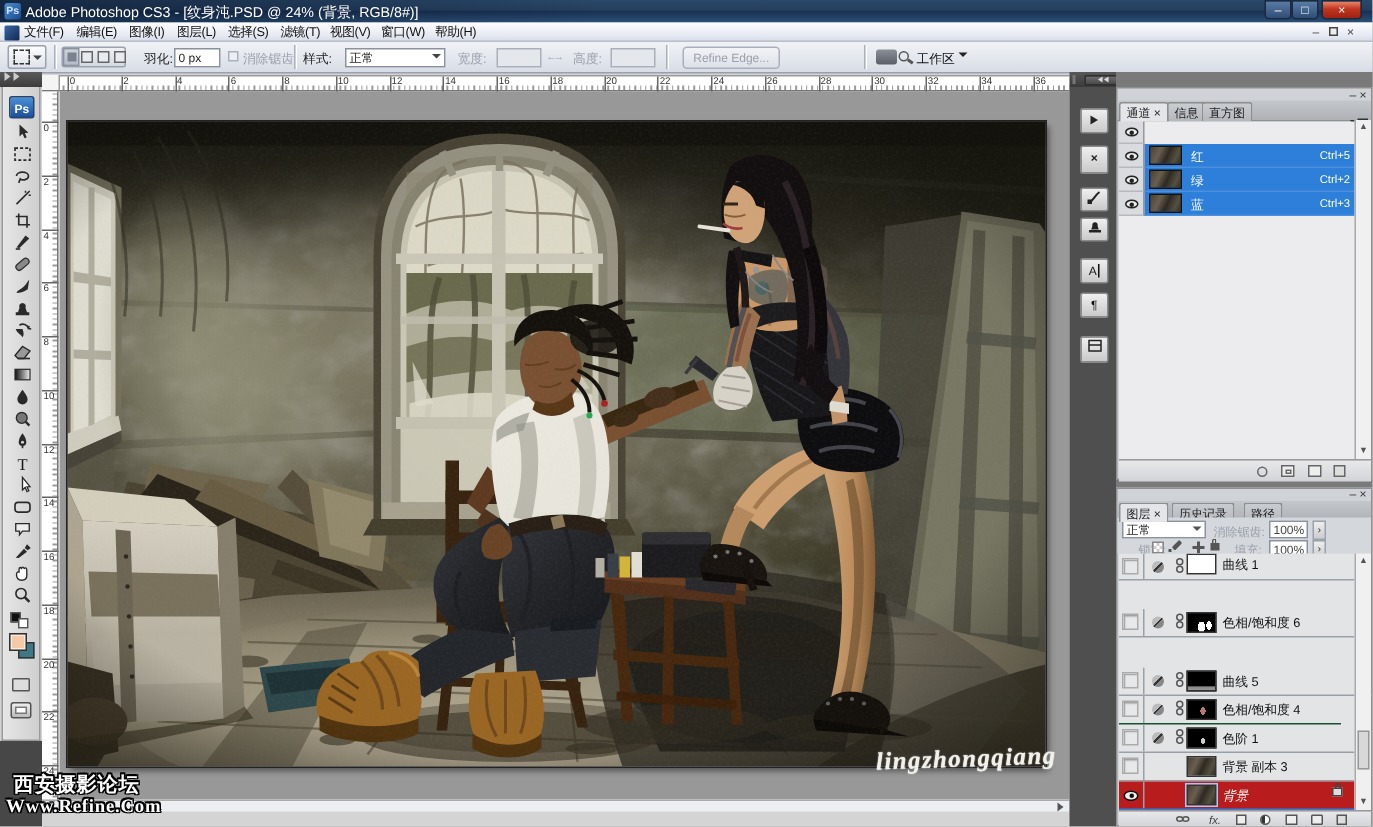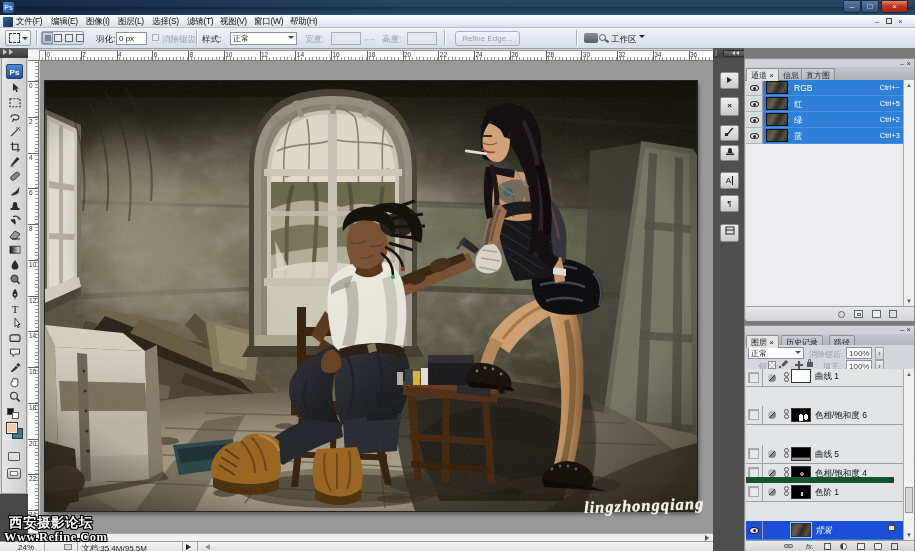--- a/index.html
+++ b/index.html
@@ -42,20 +42,21 @@
 .dbtn{position:absolute;left:720px;width:19px;height:15px;background:linear-gradient(180deg,#efefef,#c9c9c9);border:1px solid #8a8a8a;border-radius:2px;text-align:center;font-size:9px;line-height:14px;color:#222}
 
 .panel{position:absolute;left:744px;width:171px;background:#cfd2d7;border:1px solid #909090}
 .tabrow{position:relative;height:14px;background:linear-gradient(180deg,#c3c6cb,#aeb1b6);border-bottom:1px solid #8f8f8f}
 .tab{position:absolute;top:1px;height:13px;font-size:8px;color:#222;text-align:center;border:1px solid #8f8f8f;border-bottom:none;border-radius:2px 2px 0 0;background:linear-gradient(180deg,#c9ccd1,#b4b7bc);line-height:13px;padding:0 4px;white-space:nowrap}
 .tab.act{background:#e3e5e8;z-index:2}
 </style></head><body>
 <div id="app">
 <div class="abs" id="title">
       <div id="psico">Ps</div>
+      <div id="titletext">Adobe Photoshop CS3 - [纹身沌.PSD @ 24% (背景, RGB/8#)]</div>
 <div class="capbtn" style="left:843px;width:18px;background:linear-gradient(180deg,#5a7ba3,#2e4e77)">–</div>
 <div class="capbtn" style="left:861px;width:18px;background:linear-gradient(180deg,#5a7ba3,#2e4e77)">□</div>
 <div class="capbtn" style="left:881px;width:27px;background:linear-gradient(180deg,#e8896d,#c13522 45%,#a02212)">×</div>
 </div>
 <div class="abs" id="menubar">
 <div class="mi" style="left:3px;top:2px;width:10px;height:10px;background:linear-gradient(135deg,#3a66a8,#12294e);border-radius:1px"></div>
 <div class="mi" style="left:16px">文件(F)</div>
       <div class="mi" style="left:51px">编辑(E)</div>
       <div class="mi" style="left:86px">图像(I)</div>
       <div class="mi" style="left:118px">图层(L)</div>
@@ -645,30 +646,20 @@
 </svg></div>
 <div style="position:absolute;left:584px;top:496px;z-index:55;color:#f2f0ea;font-family:'Liberation Serif',serif;font-style:italic;font-weight:bold;font-size:16.5px;letter-spacing:1px;transform:rotate(-2deg);text-shadow:0 0 1px #fff">lingzhongqiang</div>
     <div class="abs" id="vscroll">
       <span style="position:absolute;left:0px;top:1px;font-size:5px;color:#555">▲</span>
 <span style="position:absolute;left:0px;bottom:1px;font-size:5px;color:#555">▼</span>
     </div>
 <div class="abs" id="hscroll">
       <span style="position:absolute;left:1px;top:1px;width:0;height:0;border:3px solid transparent;border-right:4px solid #555"></span>
 <span style="position:absolute;right:1px;top:1px;width:0;height:0;border:3px solid transparent;border-left:4px solid #555"></span>
     </div>
-<div class="abs" id="status">
-<span style="position:absolute;left:18px;top:1px">24%</span>
-<span style="position:absolute;left:44px;top:0;width:1px;height:10px;background:#aaa"></span>
-<span style="position:absolute;left:64px;top:2px;width:8px;height:6px;border:1px solid #888;background:#ddd"></span>
-<span style="position:absolute;left:77px;top:0px;width:106px;height:10px;border-left:1px solid #aaa;border-right:1px solid #aaa"></span>
-<span style="position:absolute;left:82px;top:1px">文档:35.4M/95.5M</span>
-<span style="position:absolute;left:186px;top:2px;width:0;height:0;border:3.5px solid transparent;border-left:5px solid #222"></span>
-<span style="position:absolute;left:197px;top:0;width:1px;height:10px;background:#aaa"></span>
-<span style="position:absolute;left:202px;top:2px;width:0;height:0;border:3.5px solid transparent;border-right:5px solid #999"></span>
-    </div>
 <div class="abs" id="dockhdr"></div>
     <span style="position:absolute;left:715px;top:50px;width:2px;height:6px;background:#777"></span>
 <div style="position:absolute;left:723px;top:49.5px;width:22px;height:7px;background:linear-gradient(180deg,#6e6e6e,#4a4a4a);border:1px solid #2e2e2e;border-radius:1px;color:#ccc;font-size:5px;line-height:6px;text-align:center"><span style="display:inline-block;width:0;height:0;border:2.5px solid transparent;border-right:3.5px solid #ddd;margin-right:-1px;vertical-align:1px"></span><span style="display:inline-block;width:0;height:0;border:2.5px solid transparent;border-right:3.5px solid #ddd;vertical-align:1px"></span></div>
 <span style="position:absolute;left:752px;top:50px;width:2px;height:6px;background:#777"></span>
 <div style="position:absolute;left:894px;top:51px"><span style="display:inline-block;width:0;height:0;border:2.5px solid transparent;border-left:3.5px solid #ddd;margin-right:-1px;vertical-align:2px"></span><span style="display:inline-block;width:0;height:0;border:2.5px solid transparent;border-left:3.5px solid #ddd;vertical-align:2px"></span></div>
 <div class="abs" id="dockstrip"></div>
     <div class="dbtn" style="top:72px;height:17px"><span style="display:inline-block;width:0;height:0;border:3.5px solid transparent;border-left:5px solid #222;margin-left:2px"></span></div>
     <div class="dbtn" style="top:97px;height:19px"><span style="font-size:8px;color:#222;font-weight:bold">×</span></div>
     <div class="dbtn" style="top:125px;height:16px"><svg width="12" height="11">
         <path d="M2,9 C5,8 5,5 9,2" stroke="#222" fill="none" stroke-width="1.3"></path>
@@ -691,25 +682,20 @@
         <div class="tab" style="left:33px">信息</div>
         <div class="tab" style="left:56px">直方图</div>
 <div style="position:absolute;right:2px;top:5px"><span style="display:inline-block;width:0;height:0;border:2.5px solid transparent;border-top:3.5px solid #333;margin-right:1px"></span><span style="display:inline-block;width:7px;height:5px;background:repeating-linear-gradient(180deg,#333 0 1px,transparent 1px 2px);vertical-align:1px"></span></div>
       </div>
 <div style="position:absolute;left:1px;top:22px;width:157px;height:225px;background:#ececee"></div>
 <div style="position:absolute;left:1px;top:21px;width:169px;height:16px">
 <div style="position:absolute;left:0;top:0;width:17px;height:16px;background:#d9dbde;border-right:1px solid #999;border-bottom:1px solid #b5b8bc">
           <span style="position:absolute;left:4px;top:5px;width:9px;height:6px;border:1px solid #222;border-radius:50%;background:#eee"></span>
           <span style="position:absolute;left:7px;top:7px;width:3px;height:3px;background:#222;border-radius:50%"></span>
         </div>
-<div style="position:absolute;left:17px;top:0;width:141px;height:16px;background:#2e7fd9;border-bottom:1px solid #4b8fdd">
-<div style="position:absolute;left:3px;top:1px;width:22px;height:13px;border:1px solid #111;background:linear-gradient(115deg,#4a4236 0%,#6a5f4e 30%,#2e2a22 55%,#55503f 80%,#332e24 100%)"></div>
-<div style="position:absolute;left:31px;top:3px;color:#fff;font-size:8.5px">RGB</div>
-<div style="position:absolute;right:4px;top:3px;color:#fff;font-size:7.5px">Ctrl+~</div>
-</div>
       </div>
       <div style="position:absolute;left:1px;top:37px;width:169px;height:16px">
 <div style="position:absolute;left:0;top:0;width:17px;height:16px;background:#d9dbde;border-right:1px solid #999;border-bottom:1px solid #b5b8bc">
           <span style="position:absolute;left:4px;top:5px;width:9px;height:6px;border:1px solid #222;border-radius:50%;background:#eee"></span>
           <span style="position:absolute;left:7px;top:7px;width:3px;height:3px;background:#222;border-radius:50%"></span>
         </div>
 <div style="position:absolute;left:17px;top:0;width:141px;height:16px;background:#2e7fd9;border-bottom:1px solid #4b8fdd">
 <div style="position:absolute;left:3px;top:1px;width:22px;height:13px;border:1px solid #111;background:linear-gradient(115deg,#4a4236 0%,#6a5f4e 30%,#2e2a22 55%,#55503f 80%,#332e24 100%)"></div>
 <div style="position:absolute;left:31px;top:3px;color:#fff;font-size:8.5px">红</div>
 <div style="position:absolute;right:4px;top:3px;color:#fff;font-size:7.5px">Ctrl+5</div>
@@ -796,39 +782,45 @@
       </div>
       <div style="position:absolute;left:1px;top:118.6px;width:171px;height:19.1px;border-bottom:1px solid #9aa0a6;overflow:hidden">
         <span style="position:absolute;left:2px;top:3px;width:11px;height:11px;background:#e6e8ea;border:1px solid #aaa;box-shadow:inset 1px 1px 1px #999"></span>
         <span style="position:absolute;left:16px;top:0;width:1px;height:100%;background:#9aa0a6"></span>
         <span style="position:absolute;left:22px;top:5px;width:8px;height:8px;border-radius:50%;background:linear-gradient(135deg,#bbb 44%,#333 44%,#333 56%,#888 56%)"></span>
         <span style="position:absolute;left:38px;top:3px;width:5px;height:5px;border:1.4px solid #555;border-radius:50%"></span>
         <span style="position:absolute;left:38px;top:8px;width:5px;height:5px;border:1.4px solid #555;border-radius:50%"></span>
         <span style="position:absolute;left:45px;top:2px;width:20px;height:14px;border:1px solid #333;background:#000;background-image:linear-gradient(transparent 9px,#888 10px,#999 12px,transparent 12px);"></span>
         <span style="position:absolute;left:69px;top:4px;color:#111;font-size:8.5px;white-space:nowrap">曲线 5</span>
       </div>
-      <div style="position:absolute;left:1px;top:137.7px;width:148px;height:19.1px;border-bottom:6px solid #14532d;overflow:hidden">
+      <div style="position:absolute;left:1px;top:137.7px;width:148px;height:19.1px;border-bottom:1px solid #14532d;overflow:hidden">
         <span style="position:absolute;left:2px;top:3px;width:11px;height:11px;background:#e6e8ea;border:1px solid #aaa;box-shadow:inset 1px 1px 1px #999"></span>
         <span style="position:absolute;left:16px;top:0;width:1px;height:100%;background:#9aa0a6"></span>
         <span style="position:absolute;left:22px;top:5px;width:8px;height:8px;border-radius:50%;background:linear-gradient(135deg,#bbb 44%,#333 44%,#333 56%,#888 56%)"></span>
         <span style="position:absolute;left:38px;top:3px;width:5px;height:5px;border:1.4px solid #555;border-radius:50%"></span>
         <span style="position:absolute;left:38px;top:8px;width:5px;height:5px;border:1.4px solid #555;border-radius:50%"></span>
         <span style="position:absolute;left:45px;top:2px;width:20px;height:14px;border:1px solid #333;background:#000;background-image:radial-gradient(ellipse 3px 4px at 10px 7px,#b77 60%,transparent 61%);"></span>
         <span style="position:absolute;left:69px;top:4px;color:#111;font-size:8.5px;white-space:nowrap">色相/饱和度 4</span>
       </div>
       <div style="position:absolute;left:1px;top:156.8px;width:157px;height:19.1px;border-bottom:1px solid #9aa0a6;overflow:hidden">
         <span style="position:absolute;left:2px;top:3px;width:11px;height:11px;background:#e6e8ea;border:1px solid #aaa;box-shadow:inset 1px 1px 1px #999"></span>
         <span style="position:absolute;left:16px;top:0;width:1px;height:100%;background:#9aa0a6"></span>
         <span style="position:absolute;left:22px;top:5px;width:8px;height:8px;border-radius:50%;background:linear-gradient(135deg,#bbb 44%,#333 44%,#333 56%,#888 56%)"></span>
         <span style="position:absolute;left:38px;top:3px;width:5px;height:5px;border:1.4px solid #555;border-radius:50%"></span>
         <span style="position:absolute;left:38px;top:8px;width:5px;height:5px;border:1.4px solid #555;border-radius:50%"></span>
         <span style="position:absolute;left:45px;top:2px;width:20px;height:14px;border:1px solid #333;background:#000;background-image:radial-gradient(ellipse 2.5px 3px at 10px 8px,#ccc 60%,transparent 61%);"></span>
         <span style="position:absolute;left:69px;top:4px;color:#111;font-size:8.5px;white-space:nowrap">色阶 1</span>
       </div>
-      <div style="position:absolute;left:1px;top:195.0px;width:157px;height:19.1px;background:#1d4ed8;border-bottom:1px solid #2e7fd9;overflow:hidden">
+      <div style="position:absolute;left:1px;top:175.9px;width:157px;height:19.1px;border-bottom:1px solid #9aa0a6;overflow:hidden">
+        <span style="position:absolute;left:2px;top:3px;width:11px;height:11px;background:#e6e8ea;border:1px solid #aaa;box-shadow:inset 1px 1px 1px #999"></span>
+        <span style="position:absolute;left:16px;top:0;width:1px;height:100%;background:#9aa0a6"></span>
+        <span style="position:absolute;left:45px;top:2px;width:20px;height:14px;border:1px solid #333;background:linear-gradient(115deg,#4a4236,#6a5f4e 30%,#2e2a22 55%,#55503f 80%,#332e24);"></span>
+        <span style="position:absolute;left:69px;top:4px;color:#111;font-size:8.5px;white-space:nowrap">背景 副本 3</span>
+      </div>
+      <div style="position:absolute;left:1px;top:195.0px;width:157px;height:19.1px;background:#b91c1c;border-bottom:1px solid #2e7fd9;overflow:hidden">
         <span style="position:absolute;left:3px;top:6px;width:10px;height:7px;border:1px solid #111;border-radius:50%;background:#eee"></span>
         <span style="position:absolute;left:6.5px;top:8px;width:3px;height:3px;background:#111;border-radius:50%"></span>
         <span style="position:absolute;left:16px;top:0;width:1px;height:100%;background:#9aa0a6"></span>
         <span style="position:absolute;left:45px;top:2px;width:20px;height:14px;border:1px solid #333;background:linear-gradient(115deg,#4a4236,#6a5f4e 30%,#2e2a22 55%,#55503f 80%,#332e24);outline:1px solid #9cf;"></span>
         <span style="position:absolute;left:69px;top:4px;color:#fff;font-size:8.5px;font-style:italic;white-space:nowrap">背景</span>
         <span style="position:absolute;right:8px;top:4px;width:7px;height:6px;background:#ddd;border:1px solid #444"></span>
         <span style="position:absolute;right:9.5px;top:1px;width:4px;height:4px;border:1.4px solid #444;border-bottom:none;border-radius:3px 3px 0 0"></span>
       </div>
       <div style="position:absolute;left:158px;top:43px;width:11px;height:171px;background:#f0f0f0;border-left:1px solid #aaa">
 <div style="position:absolute;left:2px;top:2px;font-size:6px;color:#555">▲</div>

